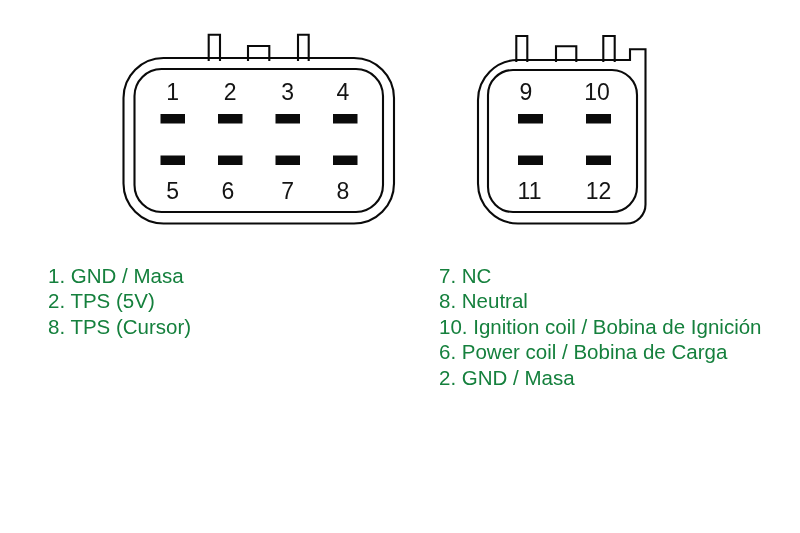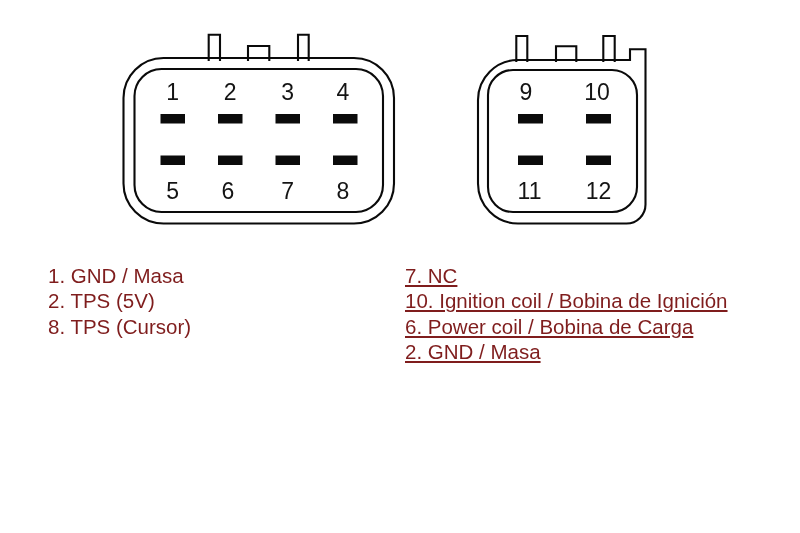--- a/index.html
+++ b/index.html
@@ -37,25 +37,25 @@
   .pin-num {
     font-family: "Liberation Sans", sans-serif;
     font-size: 23px;
     fill: #141414;
     text-anchor: middle;
   }
   .legend {
     position: absolute;
     font-size: 20.5px;
     line-height: 25.4px;
-    color: #7f1d1d;
+    color: #15803d;
     white-space: nowrap;
   }
   .legend-left  { left: 48px;  top: 263px; }
-  .legend-right { left: 405px; top: 263px; text-decoration: underline; }
+  .legend-right { left: 439px; top: 263px; }
 </style>
 </head>
 <body>
 
 <div class="stage">
 
   <svg class="diagram-svg" width="800" height="533" viewBox="0 0 800 533">
 
     <g>
 
@@ -111,18 +111,19 @@
   </svg>
 
   <div class="legend legend-left">
     <div>1. GND / Masa</div>
     <div>2. TPS (5V)</div>
     <div>8. TPS (Cursor)</div>
   </div>
 
   <div class="legend legend-right">
     <div>7. NC</div>
+    <div>8. Neutral</div>
     <div>10. Ignition coil / Bobina de Ignición</div>
     <div>6. Power coil / Bobina de Carga</div>
     <div>2. GND / Masa</div>
   </div>
 
 </div>
 
 </body></html>

